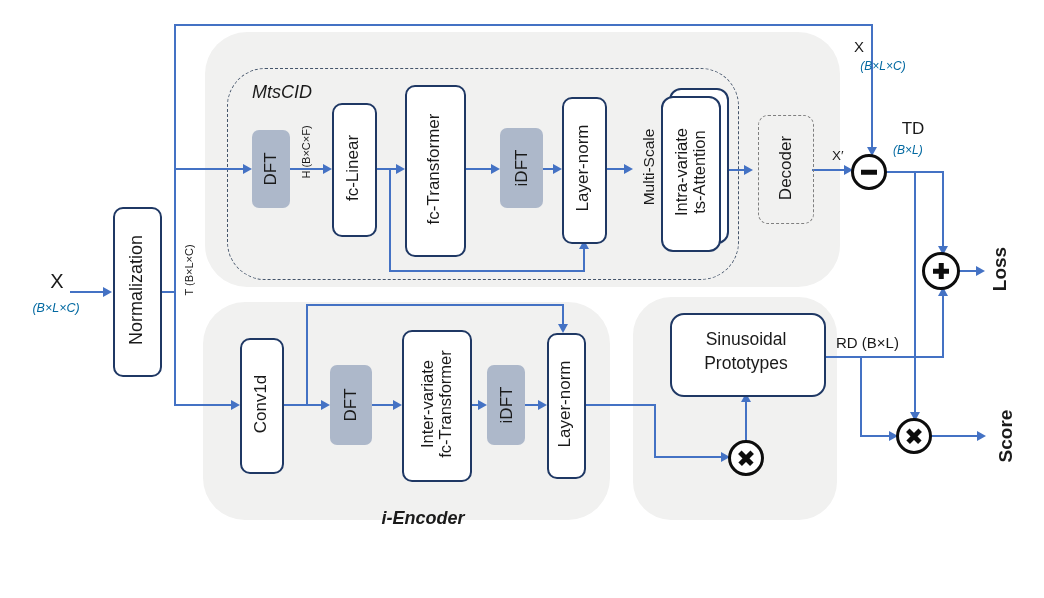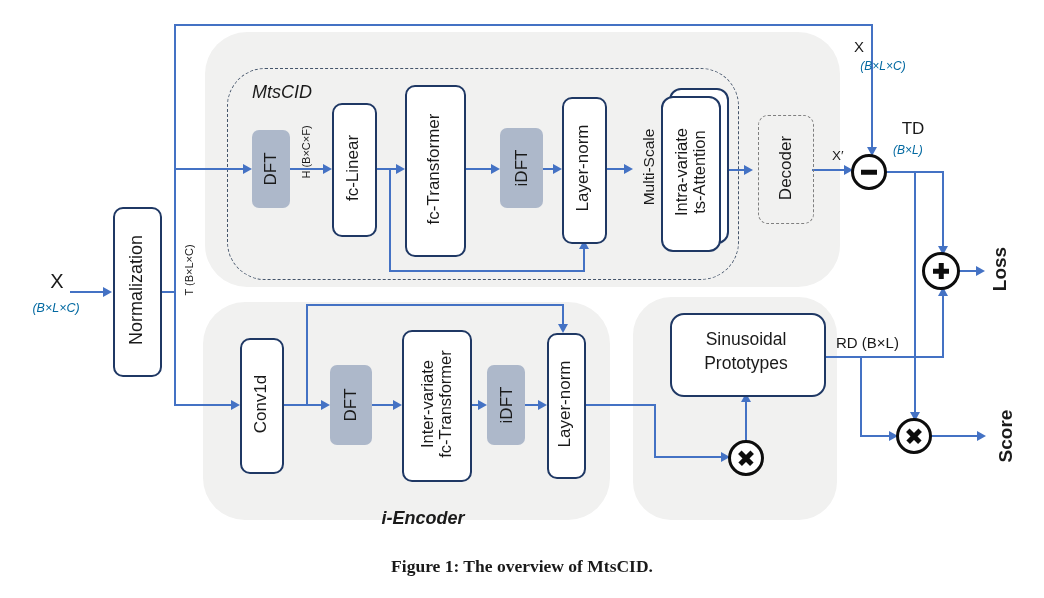--- a/index.html
+++ b/index.html
@@ -192,15 +192,14 @@
   <div class="htext" style="left:832px; top:148px; width:20px; font-size:13.5px;">X′</div>
 
   <div class="htext" style="left:896px; top:119px; width:34px; text-align:center; font-size:17px;">TD</div>
   <div class="htext small" style="left:893px; top:143px; width:42px; text-align:left; font-size:12px;">(B×L)</div>
 
   <div class="htext" style="left:836px; top:334px; width:78px; font-size:15px;">RD (B×L)</div>
 
   <div class="vtext" style="left:1000px; top:269px; font-size:19px; font-weight:700;">Loss</div>
   <div class="vtext" style="left:1006px; top:436px; font-size:19px; font-weight:700;">Score</div>
 
-  <div class="htext caption" style="left:272px; top:556px; width:500px;">Figure 1: The overview of MtsCID.</div>
 
 </div>
 
 </body></html>

